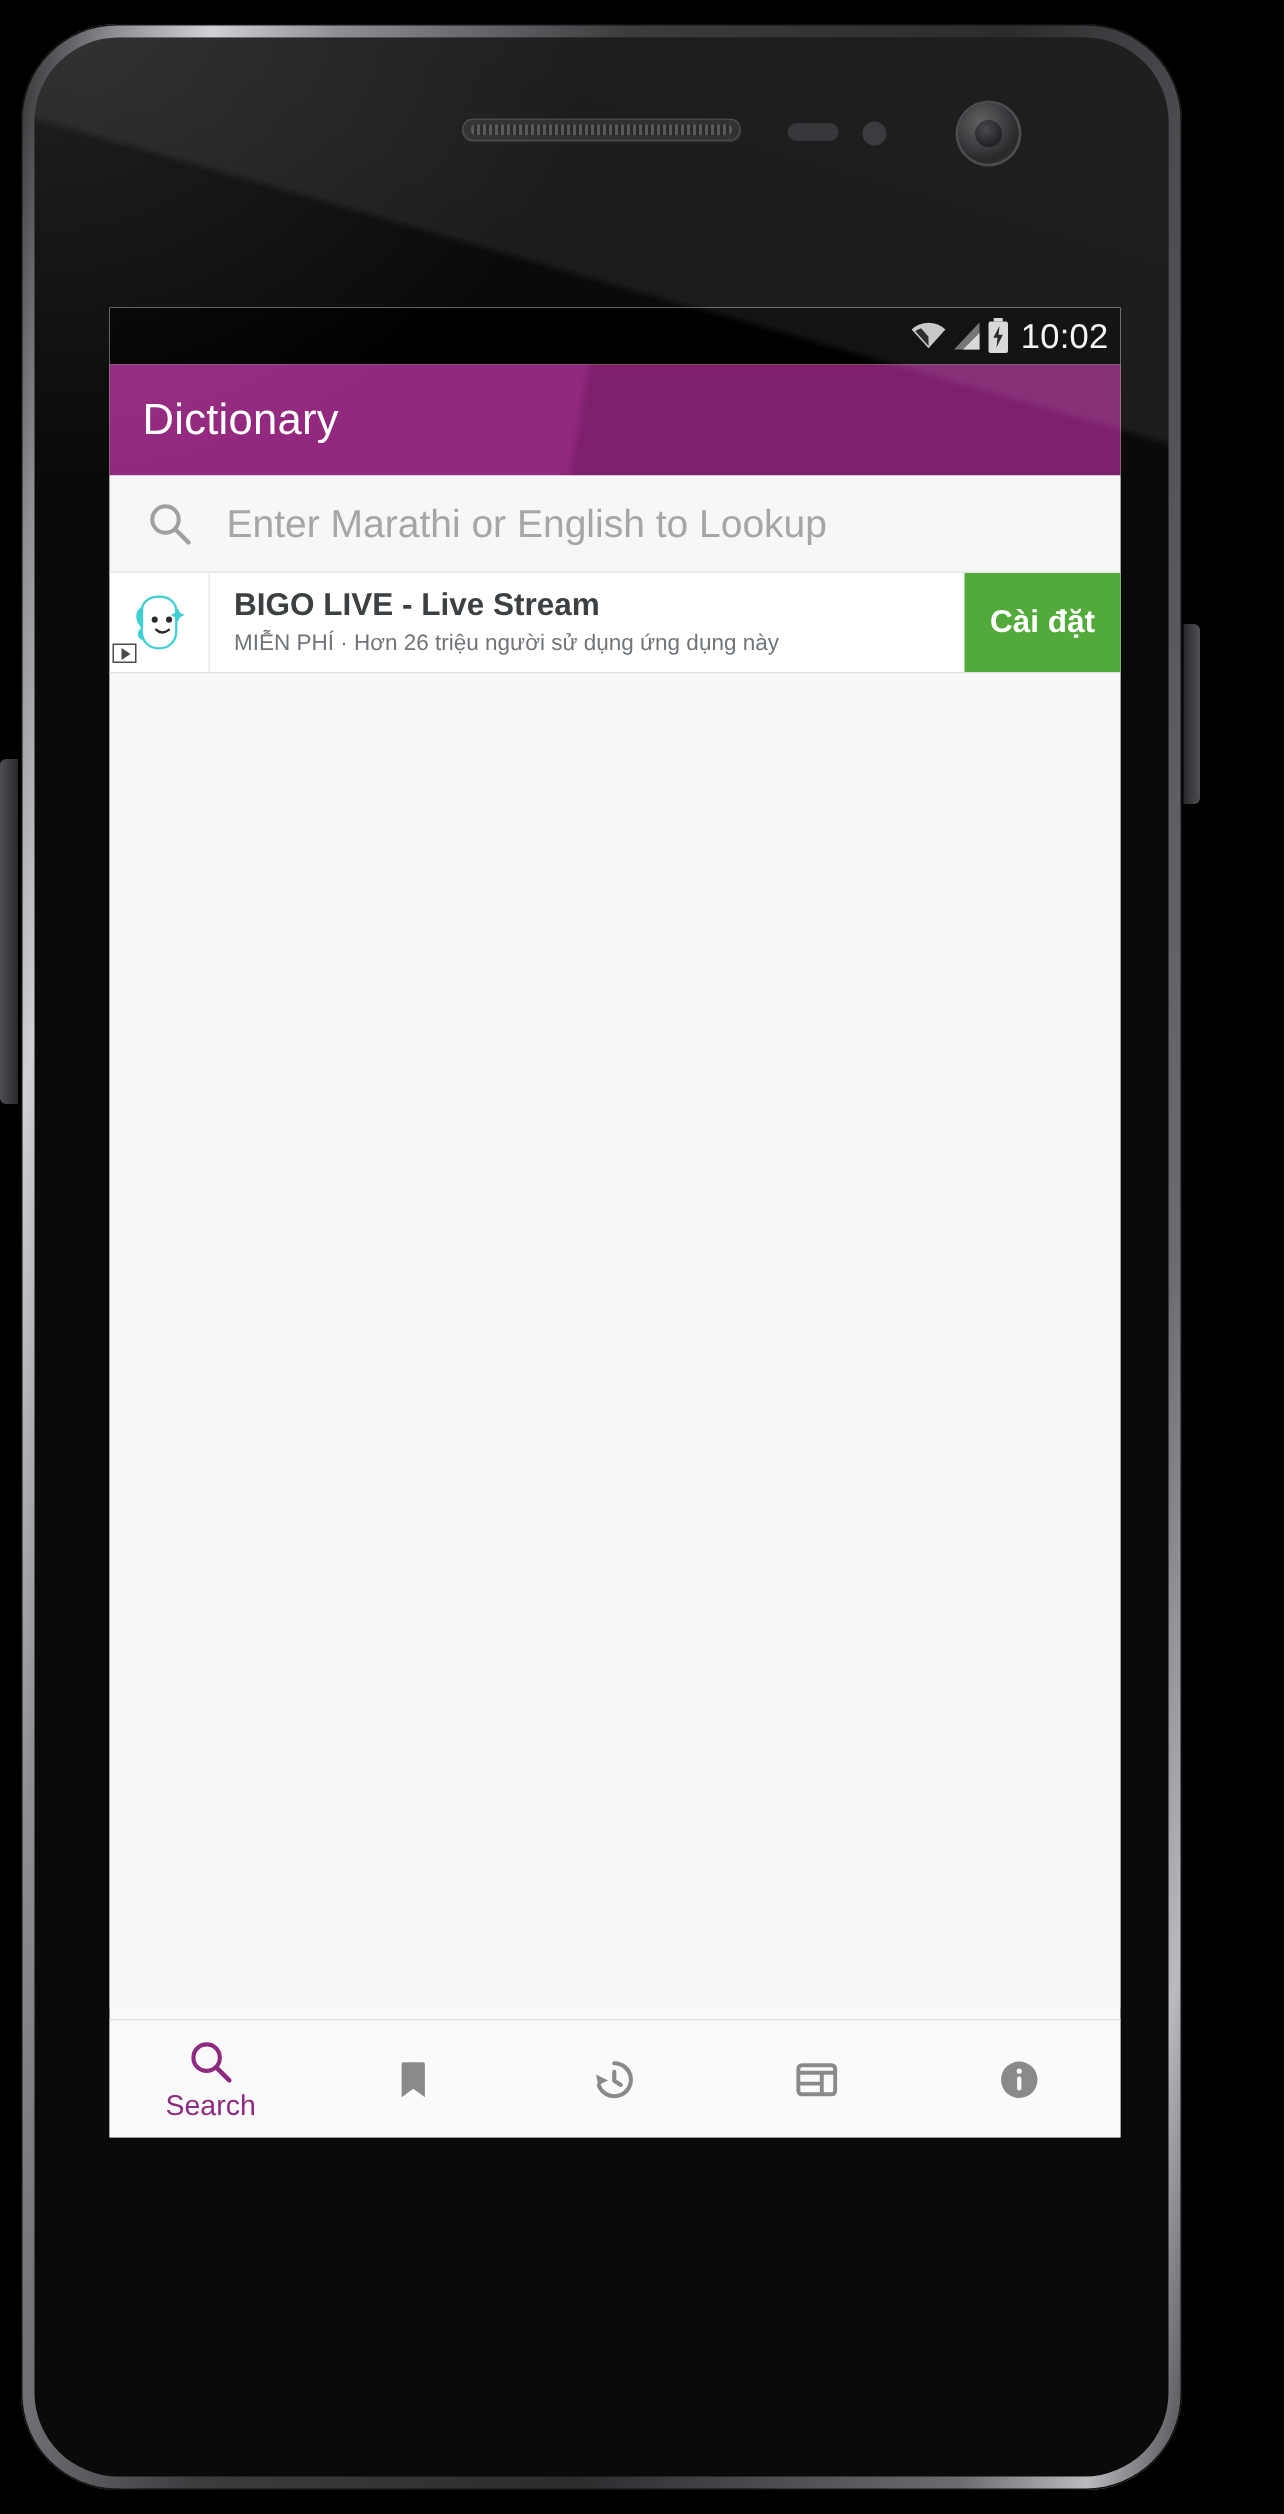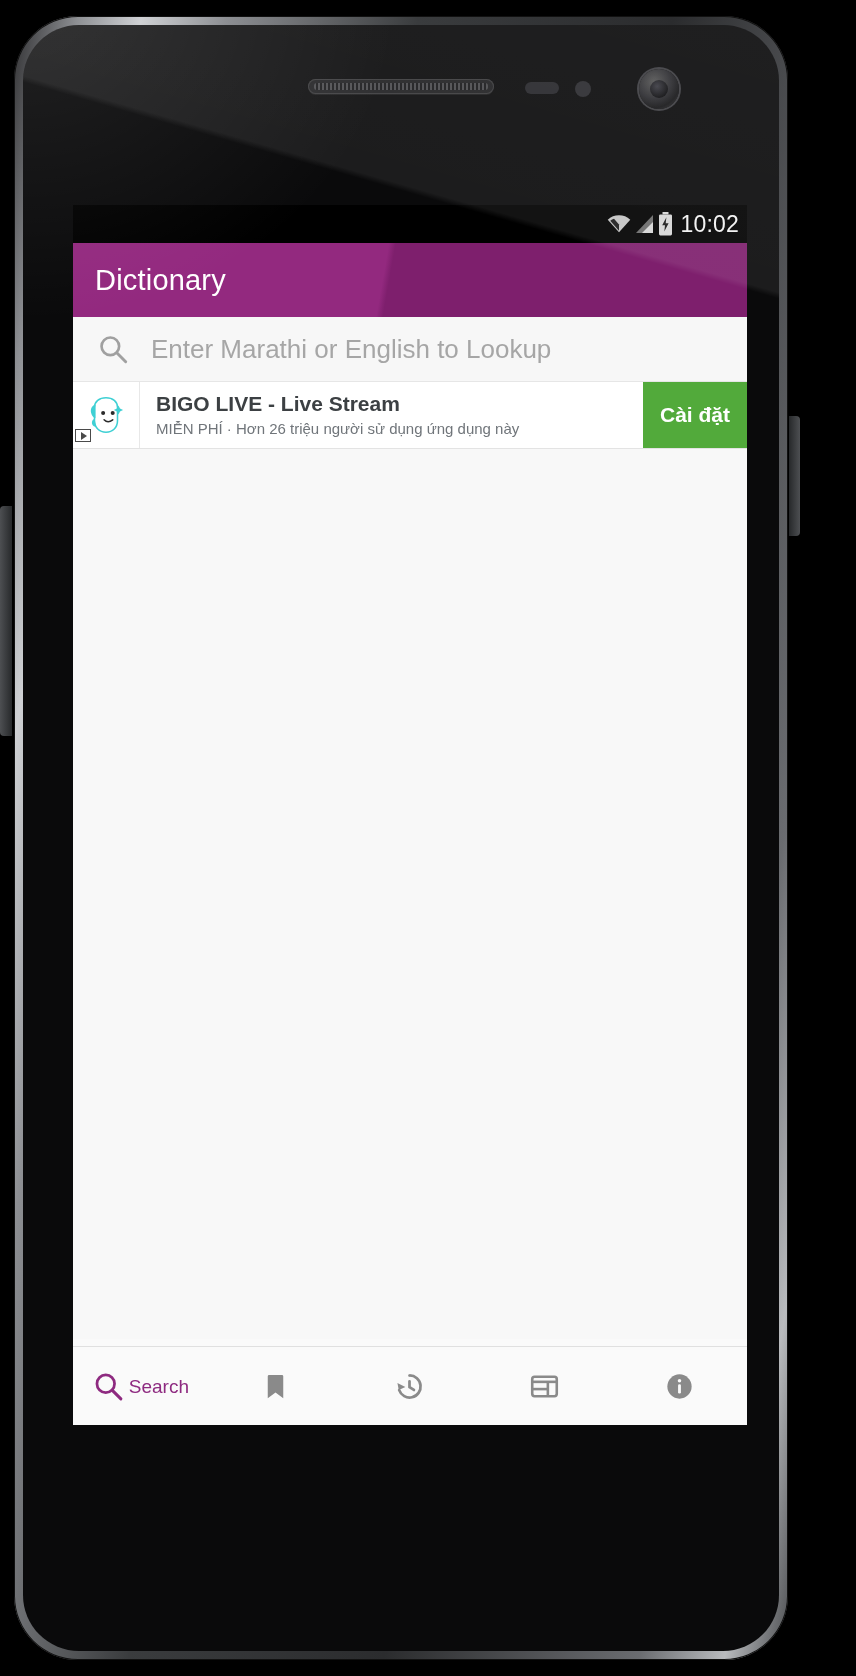--- a/index.html
+++ b/index.html
@@ -317,21 +317,21 @@
     background: #fafafa;
     border-top: 1px solid #e0e0e0;
     display: flex;
     align-items: center;
     box-sizing: border-box;
   }
   .navitem {
     flex: 1 1 0;
     height: 100%;
     display: flex;
-    flex-direction: row;
+    flex-direction: column;
     align-items: center;
     justify-content: center;
     gap: 4px;
     cursor: pointer;
   }
   .navitem svg { display: block; }
   .navlabel {
     font-size: 19px;
     color: #8e2a80;
     line-height: 1;

